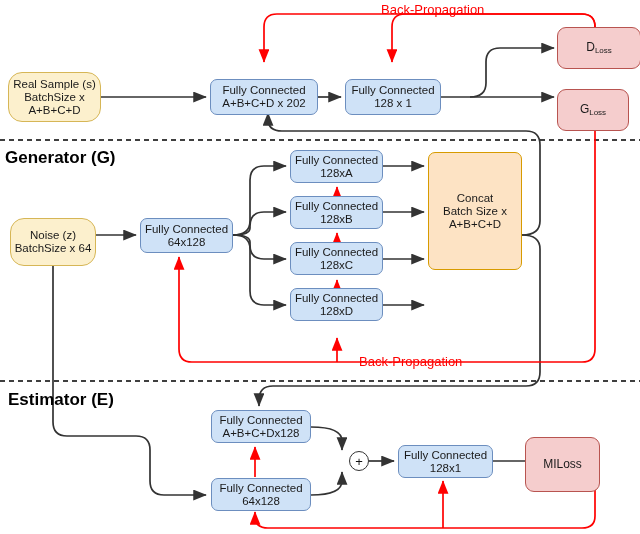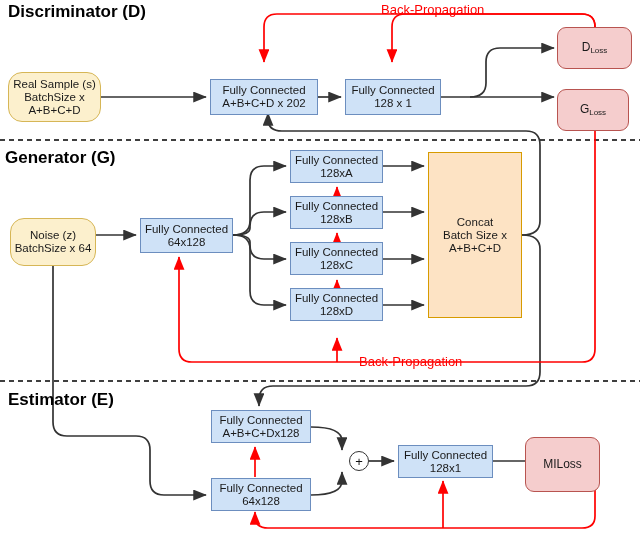--- a/index.html
+++ b/index.html
@@ -33,20 +33,21 @@
     position: absolute;
     box-sizing: border-box;
     display: flex;
     flex-direction: column;
     align-items: center;
     justify-content: center;
     text-align: center;
     font-size: 11.5px;
     line-height: 13px;
     color: #1a1a1a;
+    border-radius: 7px;
   }
   .node .line { display: block; white-space: nowrap; }
   .node-fc {
     background: #cfe2f7;
     border: 1px solid #6c8ebf;
   }
   .node-data {
     background: #fcf0cd;
     border: 1px solid #d6b656;
     border-radius: 14px;
@@ -146,21 +147,20 @@
       <path d="M337,288 L337,280" marker-end="url(#ah-red)"></path>
       <path d="M337,241 L337,233" marker-end="url(#ah-red)"></path>
       <path d="M337,195 L337,187" marker-end="url(#ah-red)"></path>
 
       <path d="M595,487 L595,516 Q595,528 582,528 L268,528 Q255,528 255,516 L255,512" marker-end="url(#ah-red)"></path>
       <path d="M443,528 L443,481" marker-end="url(#ah-red)"></path>
       <path d="M255,477 L255,447" marker-end="url(#ah-red)"></path>
     </g>
   </svg>
 
-  <div class="section-title" style="left:8px; top:2px;">Discriminator (D)</div>
   <div class="section-title" style="left:5px; top:148px;">Generator (G)</div>
   <div class="section-title" style="left:8px; top:390px;">Estimator (E)</div>
 
   <div class="bp-label" style="left:381px; top:2px;">Back-Propagation</div>
   <div class="bp-label" style="left:359px; top:354px;">Back-Propagation</div>
 
   <div class="node node-data" style="left:8px; top:72px; width:93px; height:50px;">
     <span class="line">Real Sample (s)</span>
     <span class="line">BatchSize x</span>
     <span class="line">A+B+C+D</span>
@@ -169,21 +169,21 @@
   <div class="node node-fc" style="left:210px; top:79px; width:108px; height:36px;">
     <span class="line">Fully Connected</span>
     <span class="line">A+B+C+D x 202</span>
   </div>
 
   <div class="node node-fc" style="left:345px; top:79px; width:96px; height:36px;">
     <span class="line">Fully Connected</span>
     <span class="line">128 x 1</span>
   </div>
 
-  <div class="node node-loss" style="left:557px; top:27px; width:75px; height:42px;">
+  <div class="node node-loss" style="left:557px; top:27px; width:84px; height:42px;">
     <span class="line"><span>D</span><span class="sub">Loss</span></span>
   </div>
 
   <div class="node node-loss" style="left:557px; top:89px; width:72px; height:42px;">
     <span class="line"><span>G</span><span class="sub">Loss</span></span>
   </div>
 
   <div class="node node-data" style="left:10px; top:218px; width:86px; height:48px;">
     <span class="line">Noise (z)</span>
     <span class="line">BatchSize x 64</span>
@@ -207,21 +207,21 @@
   <div class="node node-fc" style="left:290px; top:242px; width:93px; height:33px;">
     <span class="line">Fully Connected</span>
     <span class="line">128xC</span>
   </div>
 
   <div class="node node-fc" style="left:290px; top:288px; width:93px; height:33px;">
     <span class="line">Fully Connected</span>
     <span class="line">128xD</span>
   </div>
 
-  <div class="node node-concat" style="left:428px; top:152px; width:94px; height:166px;">
+  <div class="node node-concat" style="left:428px; top:152px; width:94px; height:118px;">
     <span class="line">Concat</span>
     <span class="line">Batch Size x</span>
     <span class="line">A+B+C+D</span>
   </div>
 
   <div class="node node-fc" style="left:211px; top:410px; width:100px; height:33px;">
     <span class="line">Fully Connected</span>
     <span class="line">A+B+C+Dx128</span>
   </div>
 

